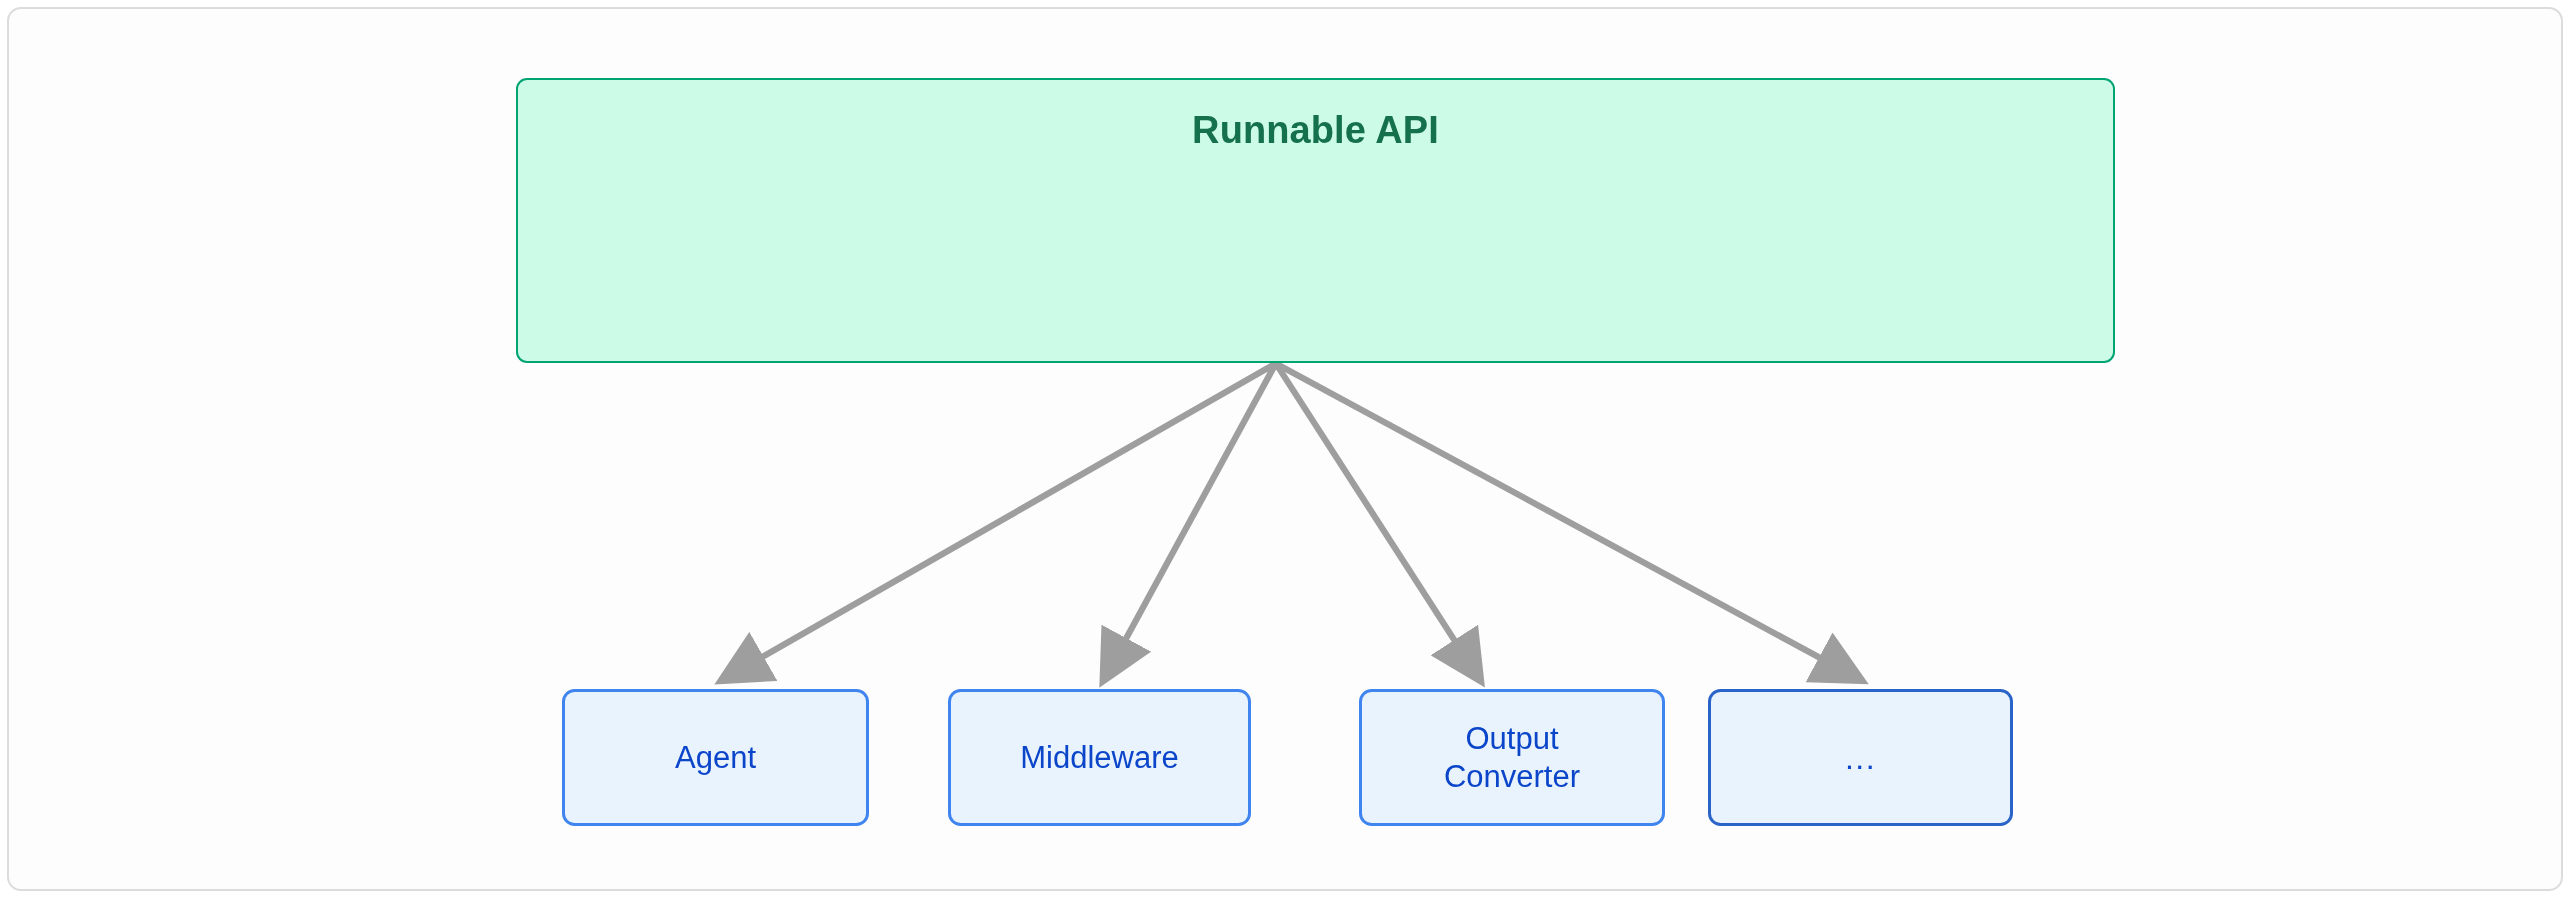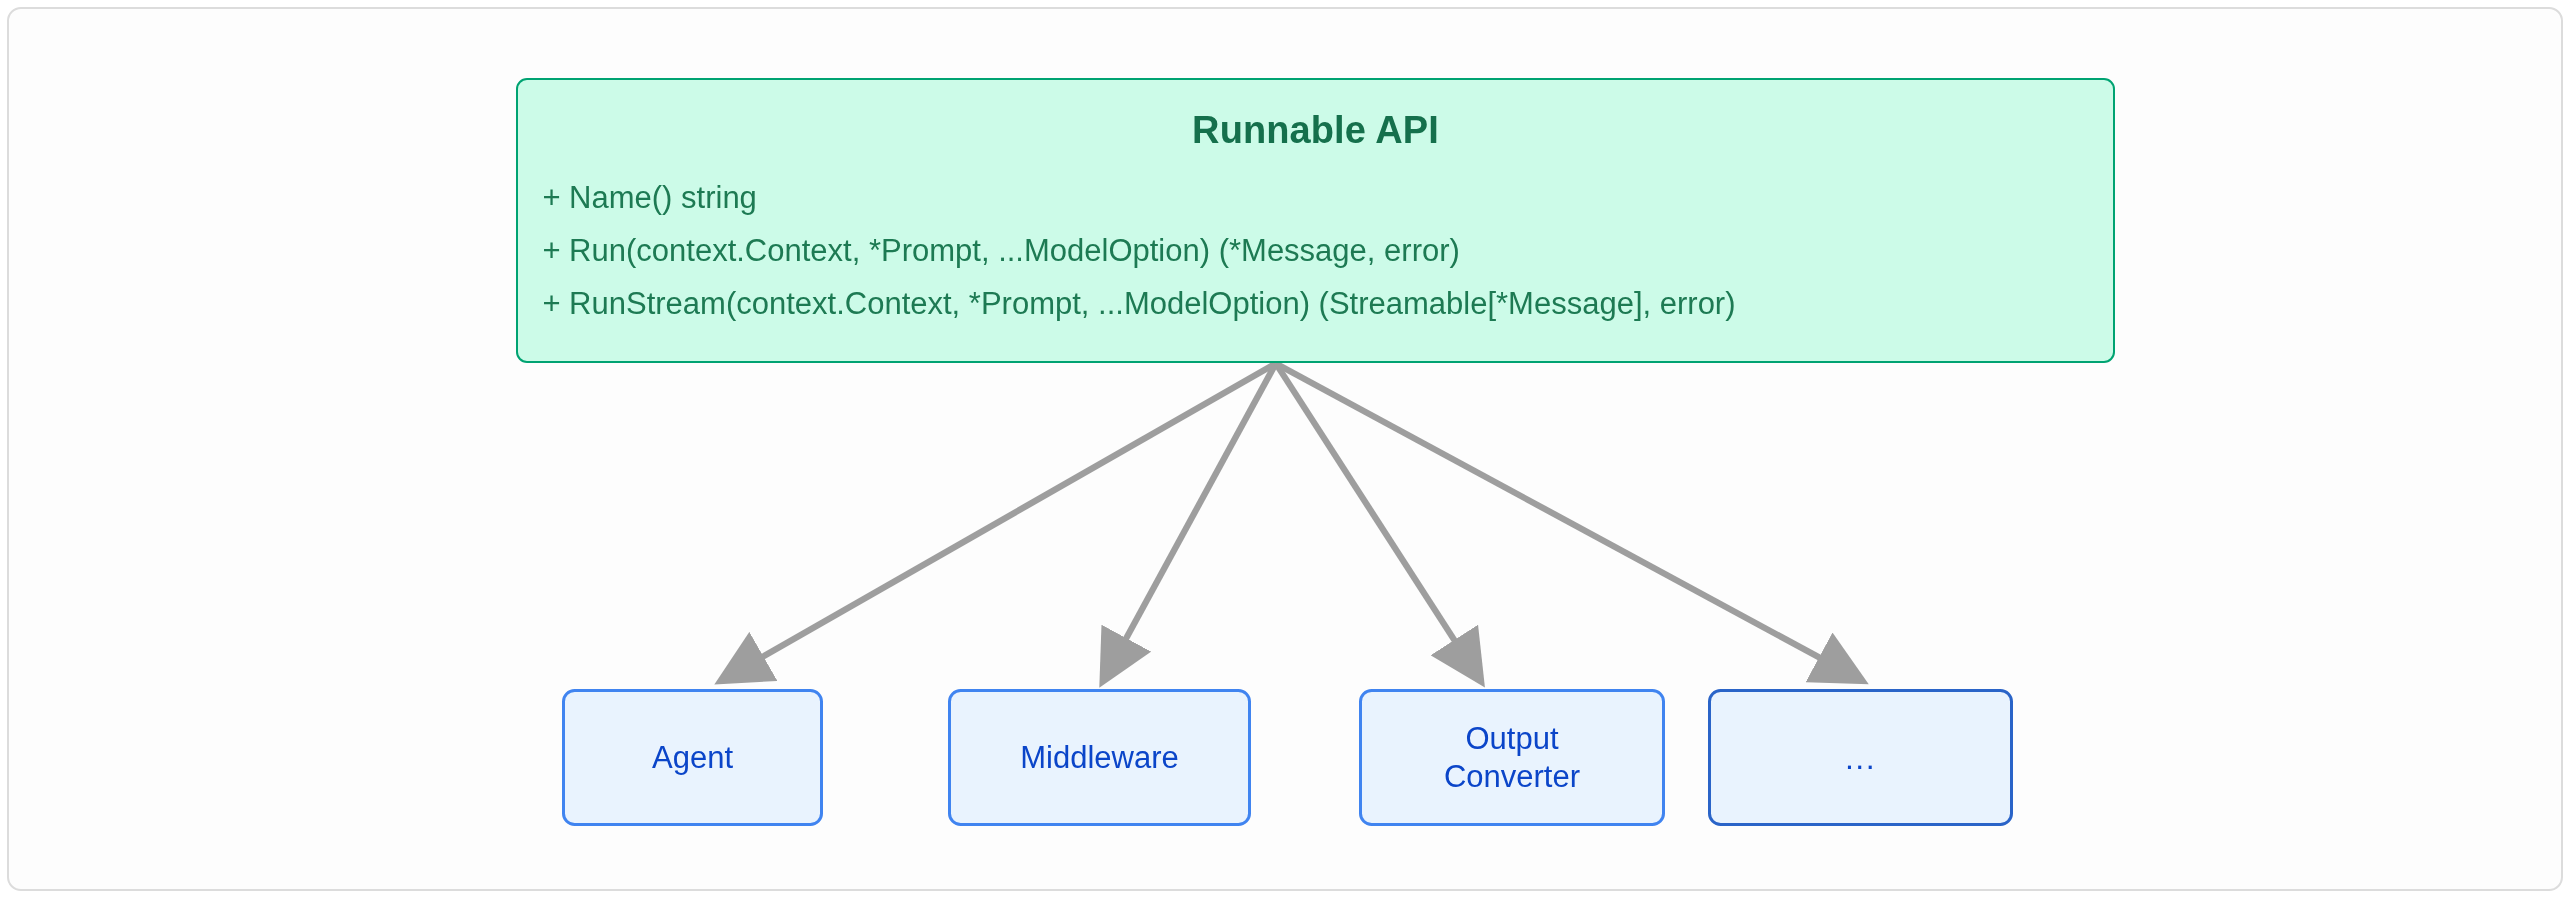--- a/index.html
+++ b/index.html
@@ -105,21 +105,21 @@
     text-align: center;
     white-space: pre-line;
     font-weight: normal;
     padding: 0 7px;
   }
   .impl-label.ellipsis {
     font-size: 32px;
     letter-spacing: 1.4px;
   }
 
-  #impl-0 { left: 562px;  width: 261px; align-items: center; }
+  #impl-0 { left: 562px;  width: 307px; align-items: center; }
   #impl-1 { left: 948px; width: 303px; }
   #impl-2 { left: 1359px; width: 306px; }
   #impl-3 { left: 1708px; width: 305px; }
 </style>
 </head>
 <body>
 
 <div id="frame"></div>
 
 <div id="canvas">
@@ -133,25 +133,20 @@
     <g stroke="#9e9e9e" stroke-width="9" fill="none" marker-end="url(#arrowhead)">
       <line x1="1829" y1="521" x2="1035" y2="975"></line>
       <line x1="1829" y1="521" x2="1582" y2="975"></line>
       <line x1="1829" y1="521" x2="2122" y2="975"></line>
       <line x1="1829" y1="521" x2="2668" y2="975"></line>
     </g>
   </svg>
 
   <div class="iface-node">
     <div class="iface-title">Runnable API</div>
-    <div class="iface-methods">
-      <div class="iface-method">+ Name() string</div>
-      <div class="iface-method">+ Run(context.Context, *Prompt, ...ModelOption) (*Message, error)</div>
-      <div class="iface-method">+ RunStream(context.Context, *Prompt, ...ModelOption) (Streamable[*Message], error)</div>
-    </div>
   </div>
 
   <div class="impl-node" id="impl-0">
     <div class="impl-label">Agent</div>
   </div>
 
   <div class="impl-node" id="impl-1">
     <div class="impl-label">Middleware</div>
   </div>
 

